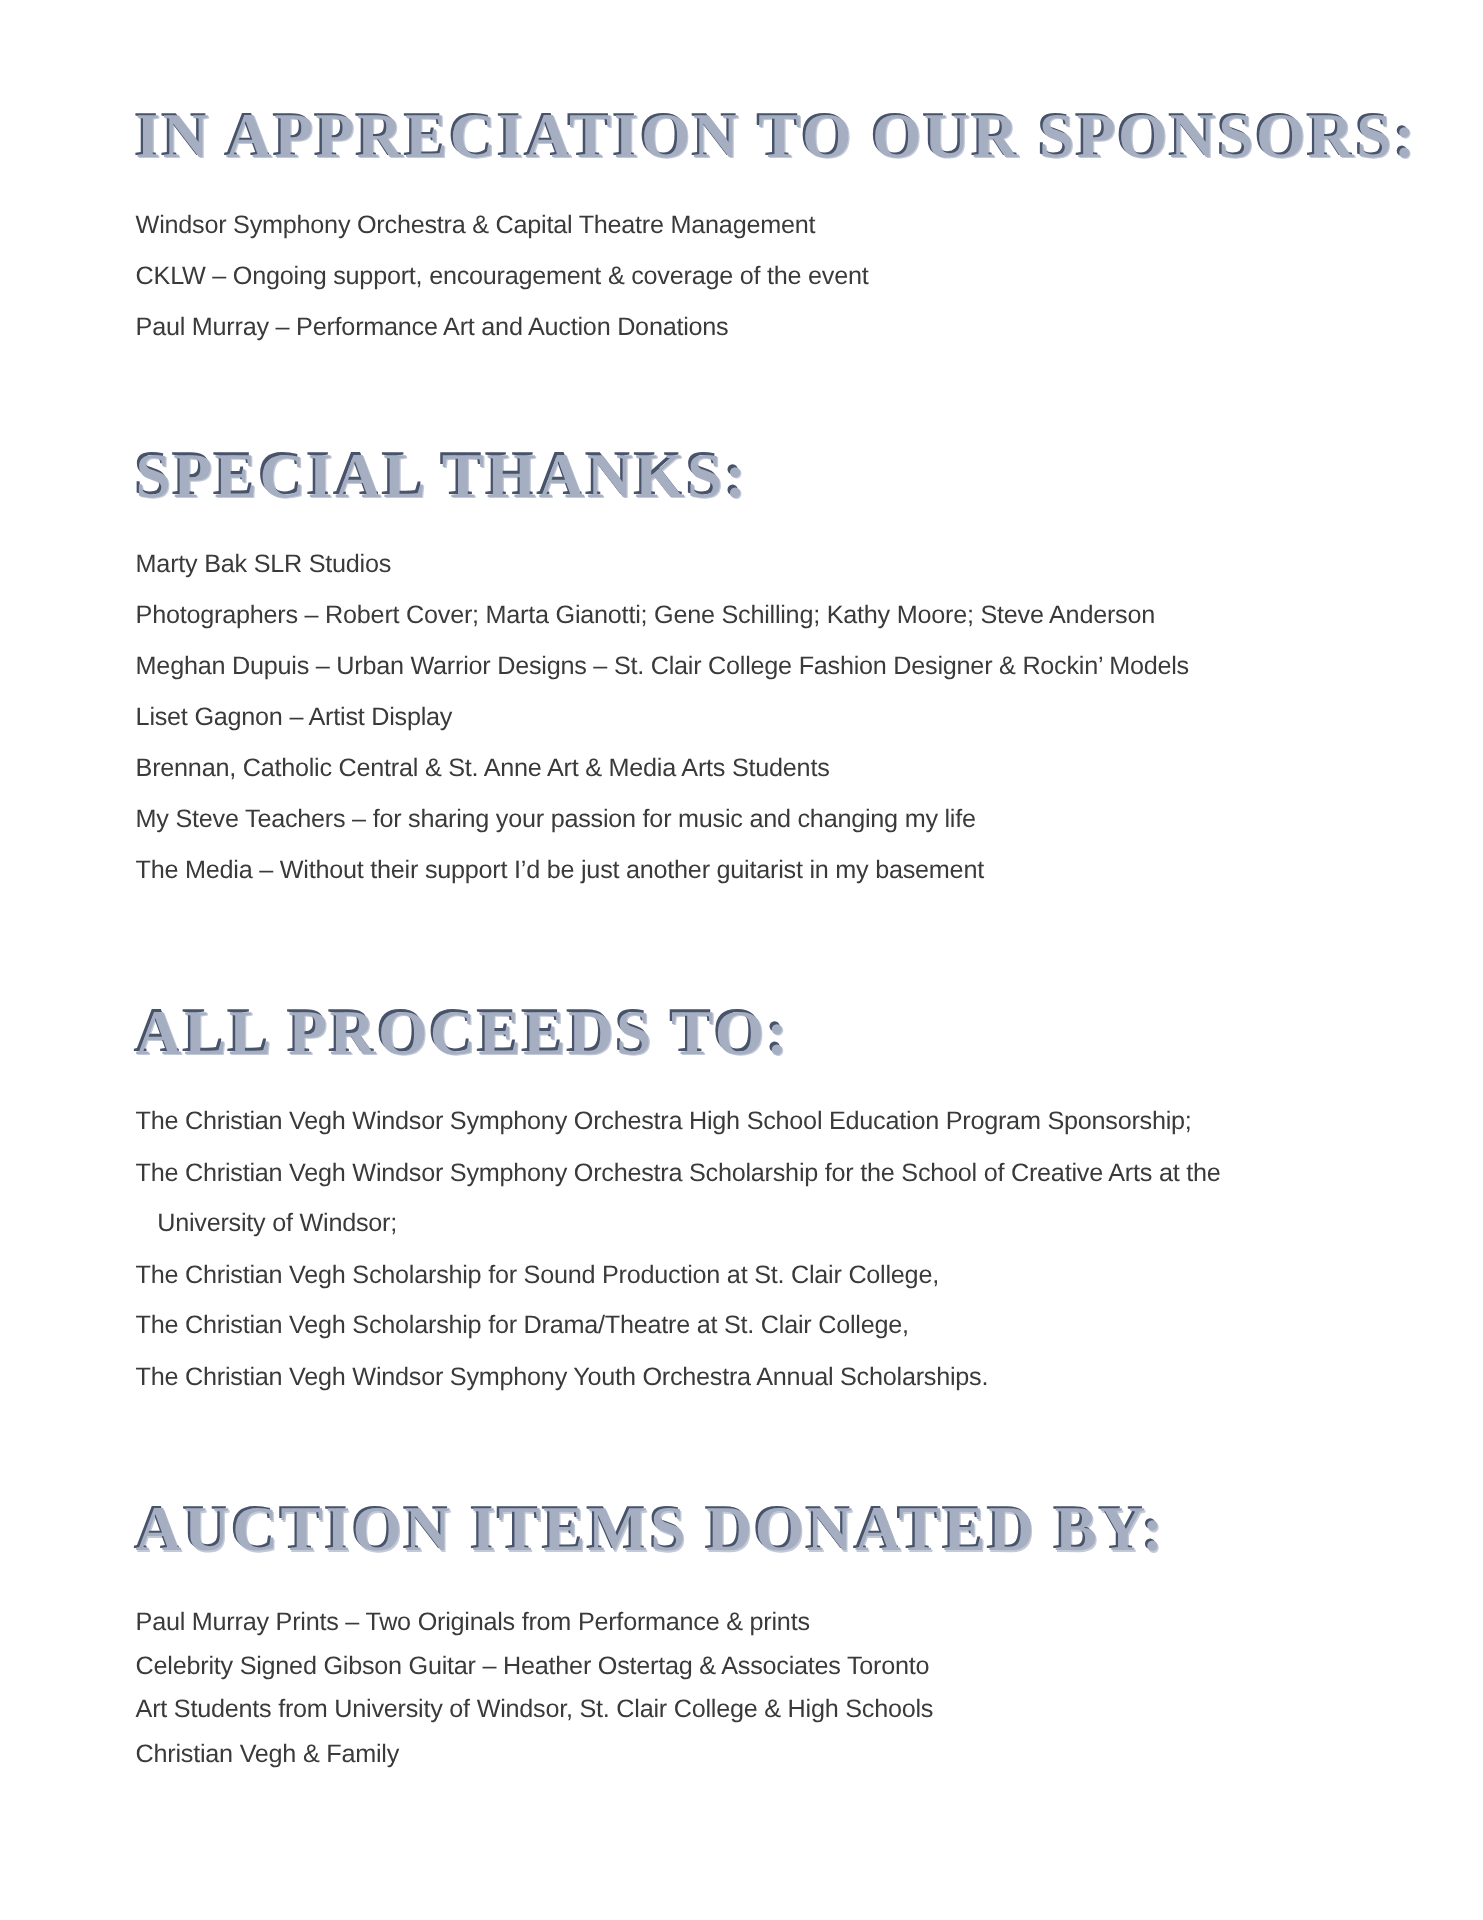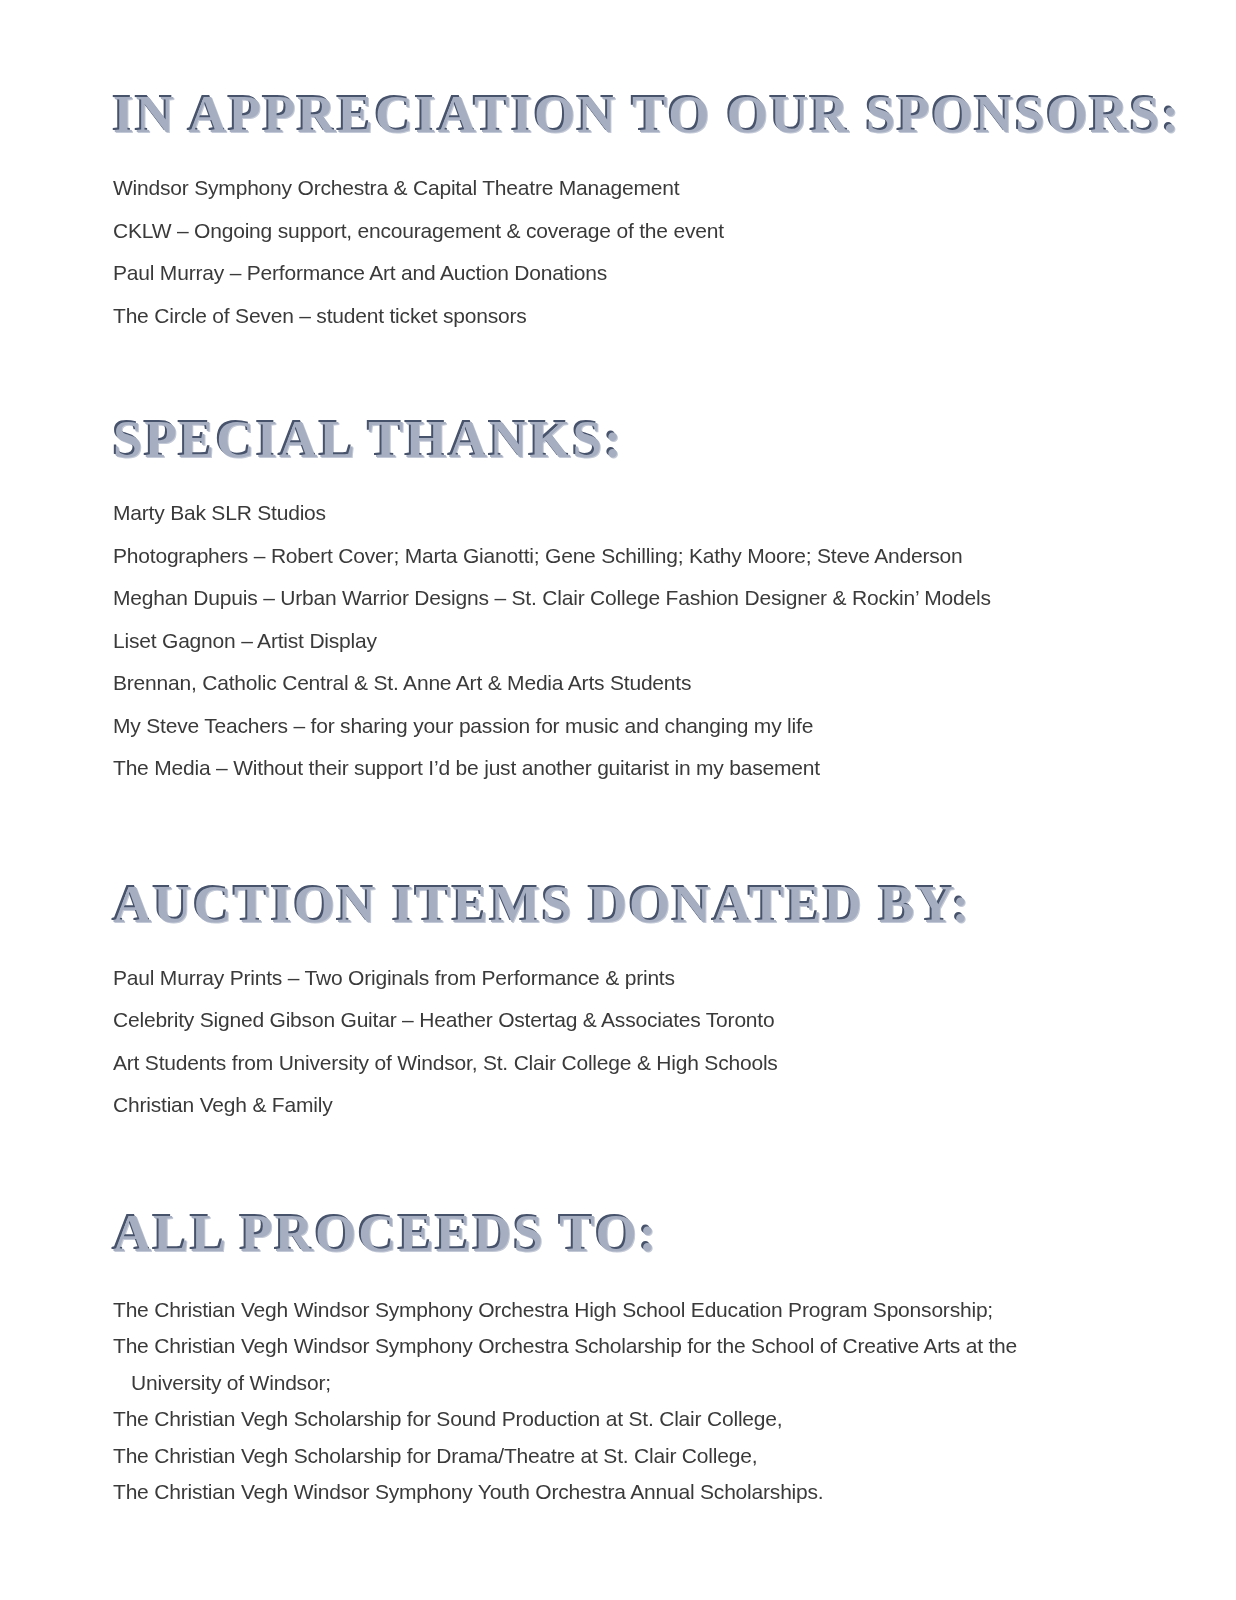--- a/index.html
+++ b/index.html
@@ -55,52 +55,51 @@
 <body>
 
 <div class="page">
   <div class="content" id="sections-root">
   <section class="section">
     <h2 class="heading">IN APPRECIATION TO OUR SPONSORS:</h2>
     <div class="list">
           <div class="line">Windsor Symphony Orchestra &amp; Capital Theatre Management</div>
           <div class="line">CKLW – Ongoing support, encouragement &amp; coverage of the event</div>
           <div class="line">Paul Murray – Performance Art and Auction Donations</div>
-          <div class="line">The Circle of Seven – student ticket sponsors</div>
         </div>
   </section>
 
   <section class="section">
     <h2 class="heading">SPECIAL THANKS:</h2>
     <div class="list">
           <div class="line">Marty Bak SLR Studios</div>
           <div class="line">Photographers – Robert Cover; Marta Gianotti; Gene Schilling; Kathy Moore; Steve Anderson</div>
           <div class="line">Meghan Dupuis – Urban Warrior Designs – St. Clair College Fashion Designer &amp; Rockin’ Models</div>
           <div class="line">Liset Gagnon – Artist Display</div>
           <div class="line">Brennan, Catholic Central &amp; St. Anne Art &amp; Media Arts Students</div>
           <div class="line">My Steve Teachers – for sharing your passion for music and changing my life</div>
           <div class="line">The Media – Without their support I’d be just another guitarist in my basement</div>
         </div>
   </section>
 
   <section class="section">
-    <h2 class="heading">AUCTION ITEMS DONATED BY:</h2>
-    <div class="list">
-          <div class="line">Paul Murray Prints – Two Originals from Performance &amp; prints</div>
-          <div class="line">Celebrity Signed Gibson Guitar – Heather Ostertag &amp; Associates Toronto</div>
-          <div class="line">Art Students from University of Windsor, St. Clair College &amp; High Schools</div>
-          <div class="line">Christian Vegh &amp; Family</div>
-        </div>
-  </section>
-
-  <section class="section">
     <h2 class="heading">ALL PROCEEDS TO:</h2>
     <div class="list">
           <div class="line">The Christian Vegh Windsor Symphony Orchestra High School Education Program Sponsorship;</div>
           <div class="line">The Christian Vegh Windsor Symphony Orchestra Scholarship for the School of Creative Arts at the</div>
           <div class="line indent">University of Windsor;</div>
           <div class="line">The Christian Vegh Scholarship for Sound Production at St. Clair College,</div>
           <div class="line">The Christian Vegh Scholarship for Drama/Theatre at St. Clair College,</div>
           <div class="line">The Christian Vegh Windsor Symphony Youth Orchestra Annual Scholarships.</div>
         </div>
   </section>
+
+  <section class="section">
+    <h2 class="heading">AUCTION ITEMS DONATED BY:</h2>
+    <div class="list">
+          <div class="line">Paul Murray Prints – Two Originals from Performance &amp; prints</div>
+          <div class="line">Celebrity Signed Gibson Guitar – Heather Ostertag &amp; Associates Toronto</div>
+          <div class="line">Art Students from University of Windsor, St. Clair College &amp; High Schools</div>
+          <div class="line">Christian Vegh &amp; Family</div>
+        </div>
+  </section>
 </div>
 </div>
 
 </body></html>

